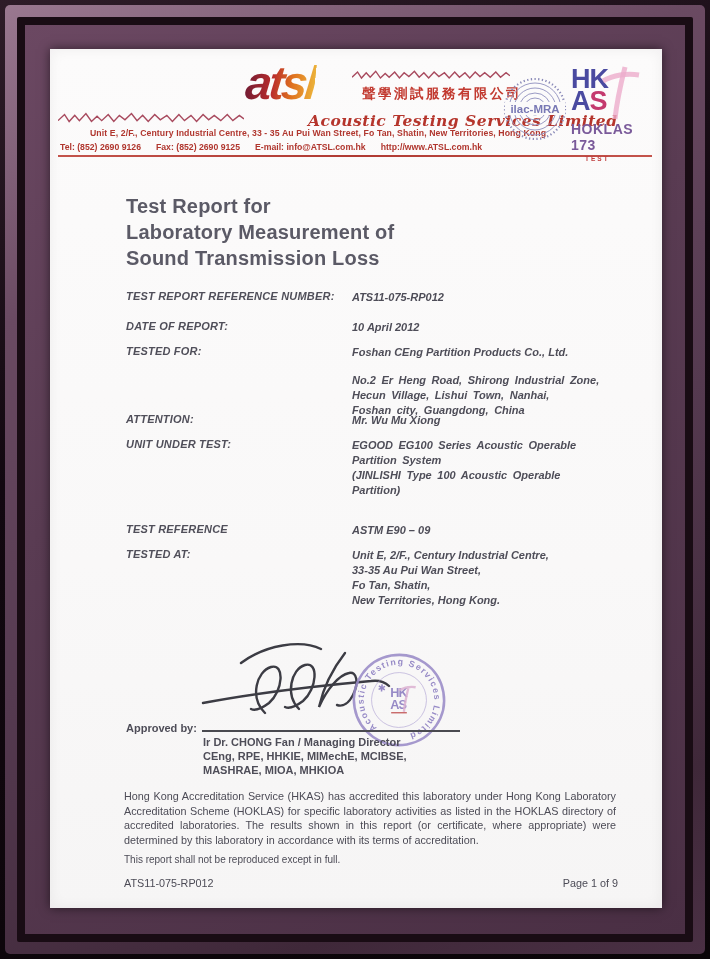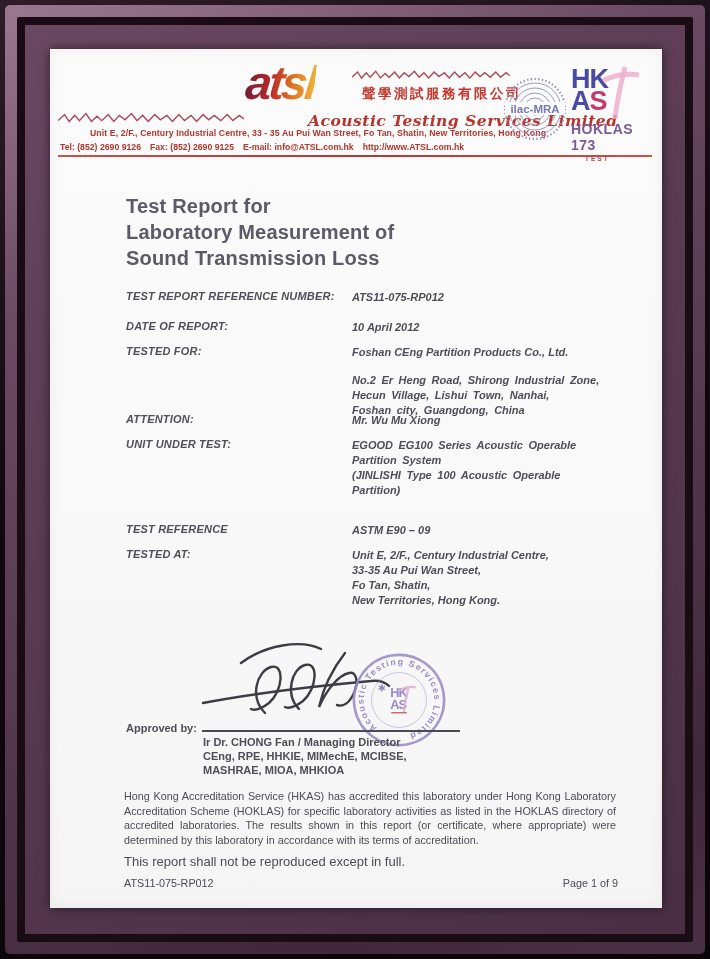--- a/index.html
+++ b/index.html
@@ -21,21 +21,21 @@
 
   
   .atsl-logo { left:196px; top:10px; font-size:47px; font-weight:800; font-style:italic; letter-spacing:-3px;
                transform:skewX(-6deg);
                background:linear-gradient(90deg,#731c33 0%,#b92c2c 38%,#e0731f 68%,#ecb23a 100%);
                -webkit-background-clip:text; background-clip:text; color:transparent; line-height:1; }
   .zh { left:312px; top:36px; font-size:13.5px; font-weight:bold; color:#c23a30; letter-spacing:2.5px; white-space:nowrap; }
   .script-name { left:258px; top:62px; font-family:"DejaVu Serif", serif; font-style:italic; font-weight:bold;
                  font-size:15.5px; color:#b5352c; letter-spacing:.5px; white-space:nowrap; }
   .addr  { left:18px; top:79px;  font-size:8.7px; font-weight:600; color:#b0362e; letter-spacing:.1px; white-space:nowrap;margin-left:22px; }
-  .contacts { left:10px; top:93px; font-size:8.7px; font-weight:600; color:#b0362e; display:flex; gap:9px; white-space:nowrap; }
+  .contacts { left:10px; top:93px; font-size:8.7px; font-weight:600; color:#b0362e; display:flex; gap:15px; white-space:nowrap; }
   .red-rule { left:8px; top:106px; width:594px; height:2px; background:linear-gradient(90deg,#c4544c,#b03a32 50%,#c4544c); }
 
   .ilac { left:453px; top:25px; }
   .hkas-wrap { left:521px; top:20px; width:84px; text-align:left; }
   .hkas-letters { font-weight:800; font-size:27px; line-height:.8; letter-spacing:-1px; color:#4a4aa0;
                   font-family:"Liberation Sans", sans-serif; position:relative; }
   .hkas-letters .s { color:#c43a6e; }
   .hkas-tick { position:absolute; left:24px; top:-4px; pointer-events:none; }
   .hoklas { margin-top:9px; font-size:14px; font-weight:bold; color:#7a5a9a; letter-spacing:.5px; }
   .hoklas-test { font-size:6.5px; font-weight:bold; color:#c04040; letter-spacing:2px; margin-left:14px; margin-top:2px; }
@@ -53,21 +53,21 @@
   
   .approved { left:76px; top:673px; font-size:11px; font-weight:600; color:#4e4d58; }
   .sig-svg  { left:95px; top:588px; }
   .stamp    { left:300px; top:602px; opacity:.88; }
   .sig-line { left:152px; top:681px; width:258px; height:2px; background:#4a4a50; }
   .sig-name { left:153px; top:686px; font-size:11px; font-weight:bold; color:#4e4d58; line-height:14px; white-space:pre-line; }
 
   
   .disclaimer { left:74px; top:740px; width:492px; font-size:10.8px; color:#4c4b56;
                 line-height:14.5px; text-align:justify; }
-  .repro-note { left:74px; top:805px; font-size:13px; color:#4c4b56; }
+  .repro-note { left:74px; top:805px; font-size:10px; color:#4c4b56; }
   .footer-row { left:74px; top:828px; width:494px; display:flex; justify-content:space-between;
                 font-size:10.8px; color:#4c4b56; }
 </style>
 </head>
 <body>
 
 <div class="scene">
   <div class="frame-a"></div>
   <div class="frame-b"></div>
   <div class="frame-c"></div>

